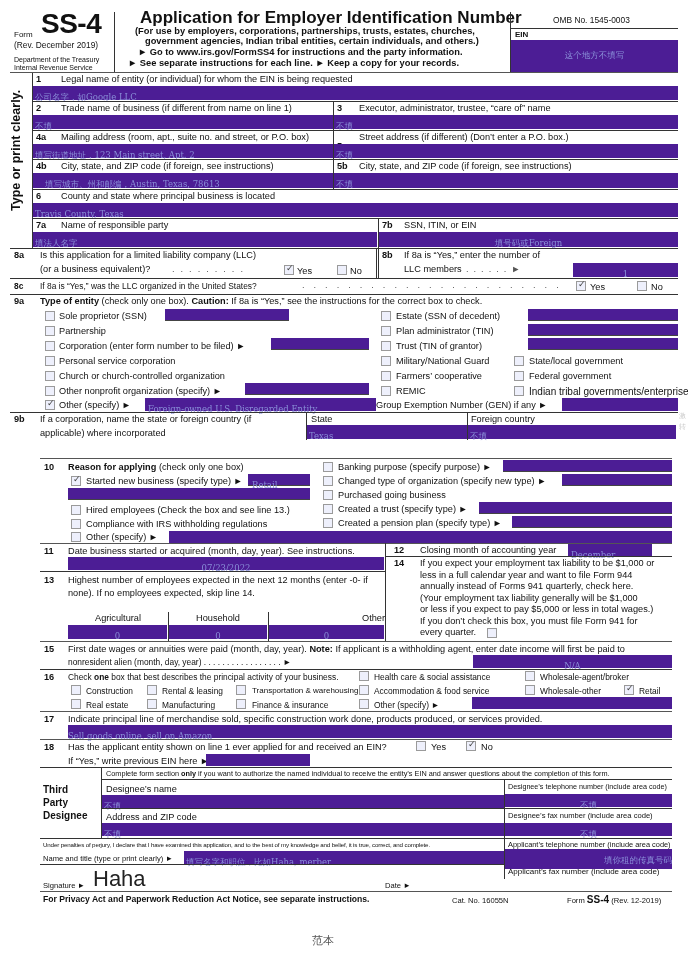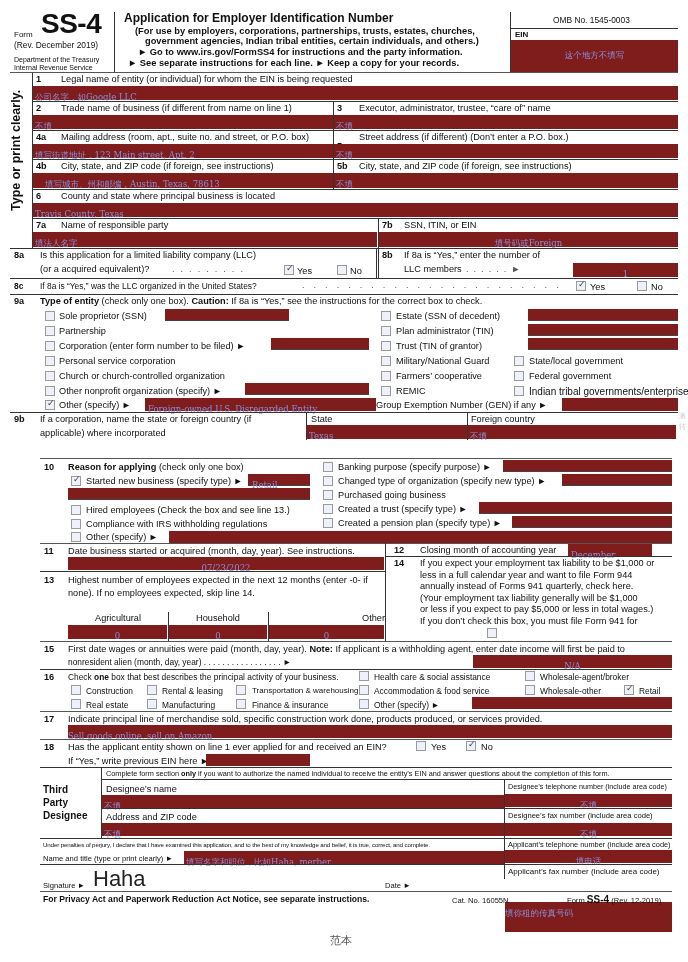--- a/index.html
+++ b/index.html
@@ -2,40 +2,40 @@
 <html><head>
 <meta charset="utf-8">
 <style>
 *{box-sizing:border-box;margin:0;padding:0}
 body{width:688px;height:962px;background:#fff;font-family:"Liberation Sans",sans-serif;color:#111;position:relative;overflow:hidden}
 .abs{position:absolute}
 .t{font-size:9.2px;line-height:11px;white-space:nowrap}
 .t8{font-size:8.4px;line-height:10px;white-space:nowrap}
 .t7{font-size:7px;line-height:9px;white-space:nowrap}
 .b{font-weight:bold}
-.fill{background:#7f1d1d}
+.fill{background:#4c1d95}
 .val{font-family:"DejaVu Serif",serif;font-size:8.5px;color:#8a8fd8;white-space:nowrap;line-height:13px}
 .hl{position:absolute;height:0;border-top:1px solid #333}
 .hl2{position:absolute;height:0;border-top:1.5px solid #555}
 .vl{position:absolute;width:0;border-left:1px solid #333}
 .cb{position:absolute;width:10px;height:10px;border:1px solid #9a9a9a;background:#eef0fc}
 .cb.on::after{content:"✓";position:absolute;left:1px;top:-3px;font-size:9px;color:#444}
 .ul{position:absolute;border-bottom:1px solid #444;height:12px}
 </style>
 </head>
 <body>
 
 <div>
   <div class="abs t8" style="left:14px;top:30px;font-size:8px">Form</div>
   <div class="abs b" style="left:41px;top:9px;font-size:28px;line-height:30px;letter-spacing:-0.5px">SS-4</div>
   <div class="abs t8" style="left:14px;top:40px">(Rev. December 2019)</div>
   <div class="abs t7" style="left:14px;top:55px">Department of the Treasury</div>
   <div class="abs t7" style="left:14px;top:63px">Internal Revenue Service</div>
   <div class="vl" style="left:114px;top:12px;height:60px"></div>
-  <div class="abs b" style="left:124px;top:9px;font-size:12px;line-height:18px;white-space:nowrap">Application for Employer Identification Number</div>
+  <div class="abs b" style="left:140px;top:9px;font-size:17px;line-height:18px;white-space:nowrap">Application for Employer Identification Number</div>
   <div class="abs b t" style="left:135px;top:26px;font-size:9.3px">(For use by employers, corporations, partnerships, trusts, estates, churches,</div>
   <div class="abs b t" style="left:145px;top:36px;font-size:9.3px">government agencies, Indian tribal entities, certain individuals, and others.)</div>
   <div class="abs b t" style="left:138px;top:47px;font-size:9.3px">► Go to www.irs.gov/FormSS4 for instructions and the party information.</div>
   <div class="abs b t" style="left:128px;top:58px;font-size:9.3px">► See separate instructions for each line.   ► Keep a copy for your records.</div>
   <div class="vl" style="left:510px;top:12px;height:60px;border-left-width:1.5px"></div>
   <div class="abs t8" style="left:553px;top:15px">OMB No. 1545-0003</div>
   <div class="hl" style="left:511px;top:28px;width:167px"></div>
   <div class="abs t8 b" style="left:515px;top:30px;font-size:8px">EIN</div>
   <div class="abs fill" style="left:511px;top:40px;width:167px;height:32px">
     <div class="val" style="text-align:center;margin-top:9px">这个地方不填写</div>
@@ -106,21 +106,21 @@
 <div>
   <span class="abs t b" style="left:382px;top:220px">7b</span>
   <span class="abs t" style="left:404px;top:220px">SSN, ITIN, or EIN</span>
   <div class="abs fill" style="left:379px;top:232px;width:299px;height:15px;text-align:center"><span class="val">填号码或Foreign</span></div>
 </div>
 <div class="hl" style="left:10px;top:248px;width:668px"></div>
 
 <div>
   <span class="abs t b" style="left:14px;top:250px">8a</span>
   <span class="abs t" style="left:40px;top:250px">Is this application for a limited liability company (LLC)</span>
-  <span class="abs t" style="left:40px;top:264px">(or a acquired equivalent)?</span>
+  <span class="abs t" style="left:40px;top:264px">(or a business equivalent)?</span>
   <span class="abs t" style="left:172px;top:264px;letter-spacing:6px;color:#555">.........</span>
   <div class="cb on" style="left:284px;top:265px"></div>
   <span class="abs t" style="left:297px;top:266px">Yes</span>
   <div class="cb" style="left:337px;top:265px"></div>
   <span class="abs t" style="left:350px;top:266px">No</span>
 </div>
 <div class="vl" style="left:376px;top:248px;height:30px"></div>
 <div>
   <span class="abs t b" style="left:382px;top:250px">8b</span>
   <span class="abs t" style="left:404px;top:250px">If 8a is “Yes,” enter the number of</span>
@@ -295,20 +295,21 @@
 
 <div>
   <span class="abs t b" style="left:394px;top:558px">14</span>
   <div class="abs" style="left:420px;top:558px">
     <div class="t" style="line-height:11.5px">If you expect your employment tax liability to be $1,000 or</div>
     <div class="t" style="line-height:11.5px">less in a full calendar year and want to file Form 944</div>
     <div class="t" style="line-height:11.5px">annually instead of Forms 941 quarterly, check here.</div>
     <div class="t" style="line-height:11.5px">(Your employment tax liability generally will be $1,000</div>
     <div class="t" style="line-height:11.5px">or less if you expect to pay $5,000 or less in total wages.)</div>
     <div class="t" style="line-height:11.5px">If you don’t check this box, you must file Form 941 for</div>
+    <div class="t" style="line-height:11.5px">every quarter.</div>
   </div>
   <div class="cb" style="left:487px;top:628px"></div>
 </div>
 <div class="hl2" style="left:40px;top:641px;width:632px"></div>
 
 <div>
   <span class="abs t b" style="left:44px;top:644px">15</span>
   <span class="abs t" style="left:68px;top:644px"><span>First date wages or annuities were paid (month, day, year). </span><b>Note:</b><span> If applicant is a withholding agent, enter date income will first be paid to</span></span>
   <span class="abs t8" style="left:68px;top:657px">nonresident alien (month, day, year)  .  .  .  .  .  .  .  .  .  .  .  .  .  .  .  .  .  ►</span>
   <div class="abs fill" style="left:473px;top:655px;width:199px;height:13px;text-align:center"><span class="val" style="line-height:13px">N/A</span></div>
@@ -391,27 +392,27 @@
 <div class="hl" style="left:40px;top:838px;width:632px"></div>
 
 <div>
   <span class="abs t7" style="left:43px;top:840px;font-size:6.2px;letter-spacing:-0.15px">Under penalties of perjury, I declare that I have examined this application, and to the best of my knowledge and belief, it is true, correct, and complete.</span>
   <span class="abs t7" style="left:508px;top:840px;font-size:7.4px">Applicant’s telephone number (include area code)</span>
   <div class="abs fill" style="left:505px;top:850px;width:167px;height:13px;text-align:center"><span class="val" style="line-height:13px">填电话</span></div>
   <span class="abs t7" style="left:43px;top:854px;font-size:7.6px">Name and title (type or print clearly) ►</span>
   <div class="abs fill" style="left:184px;top:851px;width:320px;height:13px"><span class="val" style="margin-left:2px;line-height:13px">填写名字和职位，比如Haha, merber</span></div>
   <div class="hl" style="left:40px;top:864px;width:632px"></div>
   <span class="abs t7" style="left:508px;top:867px;font-size:8px">Applicant’s fax number (include area code)</span>
-  <div class="abs fill" style="left:505px;top:902px;width:167px;height:30px;text-align:left"><span class="val" style="line-height:13px">填你租的传真号码</span></div>
+  <div class="abs fill" style="left:505px;top:849px;width:167px;height:20px;text-align:right"><span class="val" style="line-height:13px">填你租的传真号码</span></div>
   <span class="abs t7" style="left:43px;top:881px;font-size:7.6px">Signature ►</span>
   <div class="abs" style="left:93px;top:866px;font-size:22px;line-height:26px;font-family:'Liberation Sans',sans-serif;color:#222">Haha</div>
   <span class="abs t7" style="left:385px;top:881px;font-size:7.6px">Date ►</span>
   <div class="abs" style="left:412px;top:876px;width:90px;height:14px"></div>
 </div>
 <div class="hl2" style="left:40px;top:891px;width:632px"></div>
 
 <div>
   <span class="abs t b" style="left:43px;top:894px;font-size:8.6px">For Privacy Act and Paperwork Reduction Act Notice, see separate instructions.</span>
   <span class="abs t7" style="left:452px;top:896px;font-size:7.6px">Cat. No. 16055N</span>
   <span class="abs t7" style="left:567px;top:895px;font-size:7.6px"><span>Form </span><b style="font-size:10px">SS-4</b><span> (Rev. 12-2019)</span></span>
 </div>
 
-<div class="abs" style="left:330px;top:933px;font-size:11px;color:#555;font-family:'DejaVu Sans',sans-serif">范本</div>
+<div class="abs" style="left:312px;top:933px;font-size:11px;color:#555;font-family:'DejaVu Sans',sans-serif">范本</div>
 
 </body></html>

